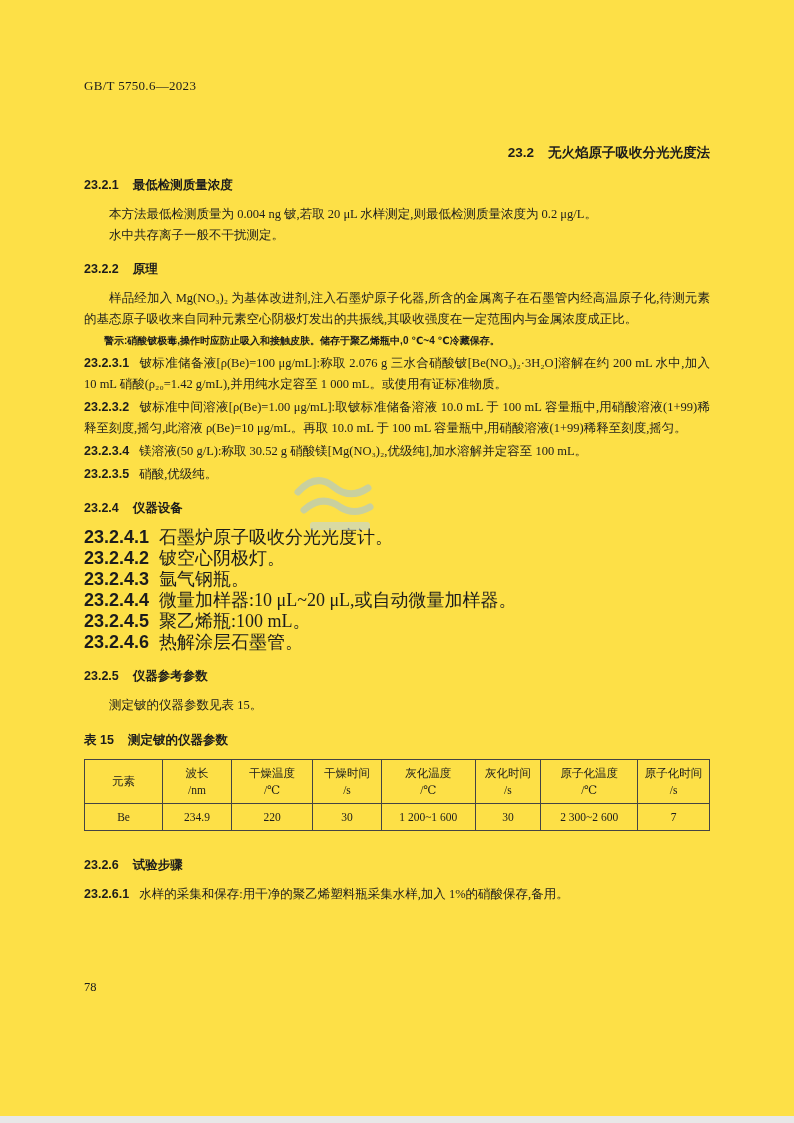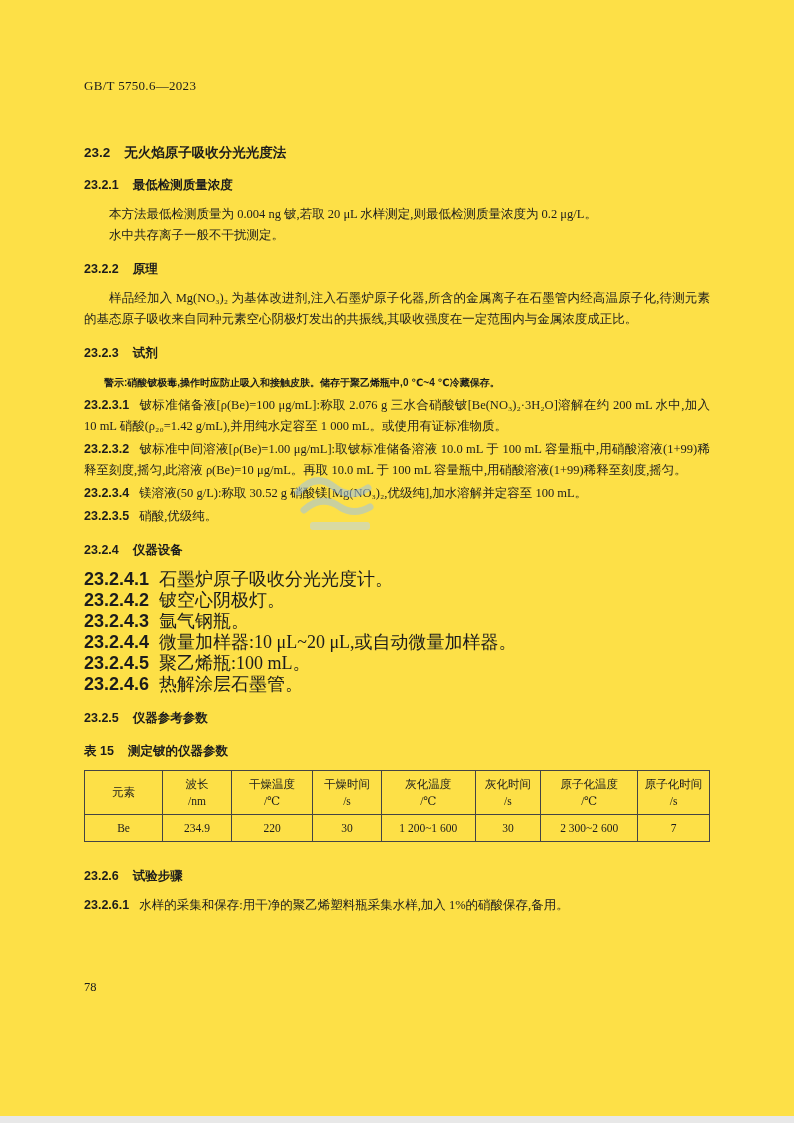--- a/index.html
+++ b/index.html
@@ -7,21 +7,21 @@
   html,body { background:#e8e8e8; }
   body { font-family:"Liberation Serif","DejaVu Serif",serif; color:#1c1c1c; }
   .page {
     position:relative; width:794px; height:1116px; margin:0 auto;
     background:#fde047; overflow:hidden;
     padding:78px 84px 0 84px;
   }
   .doc-header { font-size:13px; letter-spacing:.3px; margin-bottom:50px; }
 
   .h-sec { font-family:"Liberation Sans","DejaVu Sans",sans-serif; font-weight:bold;
-           font-size:13.5px; margin:0 0 14px 0; }
+           font-size:13.5px; margin:0 0 14px 0;text-align:right; }
   .h-sub { font-family:"Liberation Sans","DejaVu Sans",sans-serif; font-weight:bold;
            font-size:12.5px; margin:15px 0 10px 0; }
   .h-sec b, .h-sub b { margin-right:14px; font-family:inherit; }
 
   .para { font-size:12.5px; line-height:21px; text-align:justify; }
   .indent { text-indent:2em; }
   .warning { font-family:"Liberation Sans","DejaVu Sans",sans-serif; font-weight:bold;
              font-size:10px; line-height:21px; text-indent:2em; margin-bottom:2px; }
   .num-para { font-size:12.5px; line-height:21px; text-align:justify; margin:2px 0; }
   .num-para b.cnum, .equip-item b.cnum {
@@ -72,23 +72,20 @@
     <b>23.2.1</b><span>最低检测质量浓度</span>
   </div>
   <p class="para indent">本方法最低检测质量为 0.004 ng 铍,若取 20 μL 水样测定,则最低检测质量浓度为 0.2 μg/L。</p>
   <p class="para indent">水中共存离子一般不干扰测定。</p>
 
   <div class="h-sub">
     <b>23.2.2</b><span>原理</span>
   </div>
   <p class="para indent">样品经加入 Mg(NO₃)₂ 为基体改进剂,注入石墨炉原子化器,所含的金属离子在石墨管内经高温原子化,待测元素的基态原子吸收来自同种元素空心阴极灯发出的共振线,其吸收强度在一定范围内与金属浓度成正比。</p>
 
-  <div class="h-sub">
-    <b>23.2.3</b><span>试剂</span>
-  </div>
   <p class="warning">警示:硝酸铍极毒,操作时应防止吸入和接触皮肤。储存于聚乙烯瓶中,0 ℃~4 ℃冷藏保存。</p>
 
   <p class="num-para">
     <b class="cnum">23.2.3.1</b><span>铍标准储备液[ρ(Be)=100 μg/mL]:称取 2.076 g 三水合硝酸铍[Be(NO₃)₂·3H₂O]溶解在约 200 mL 水中,加入 10 mL 硝酸(ρ₂₀=1.42 g/mL),并用纯水定容至 1 000 mL。或使用有证标准物质。</span>
   </p>
   <p class="num-para">
     <b class="cnum">23.2.3.2</b><span>铍标准中间溶液[ρ(Be)=1.00 μg/mL]:取铍标准储备溶液 10.0 mL 于 100 mL 容量瓶中,用硝酸溶液(1+99)稀释至刻度,摇匀,此溶液 ρ(Be)=10 μg/mL。再取 10.0 mL 于 100 mL 容量瓶中,用硝酸溶液(1+99)稀释至刻度,摇匀。</span>
   </p>
   <p class="num-para">
     <b class="cnum">23.2.3.4</b><span>镁溶液(50 g/L):称取 30.52 g 硝酸镁[Mg(NO₃)₂,优级纯],加水溶解并定容至 100 mL。</span>
@@ -115,20 +112,21 @@
   <p class="equip-item">
     <b class="cnum">23.2.4.5</b><span>聚乙烯瓶:100 mL。</span>
   </p>
   <p class="equip-item">
     <b class="cnum">23.2.4.6</b><span>热解涂层石墨管。</span>
   </p>
 
   <div class="h-sub">
     <b>23.2.5</b><span>仪器参考参数</span>
   </div>
+  <p class="para indent">测定铍的仪器参数见表 15。</p>
 
   <div class="tbl-caption">
     <b>表 15</b><span>测定铍的仪器参数</span>
   </div>
 
   <table class="params">
     <colgroup>
       <col style="width:12.5%">
         <col style="width:11%">
         <col style="width:13%">

